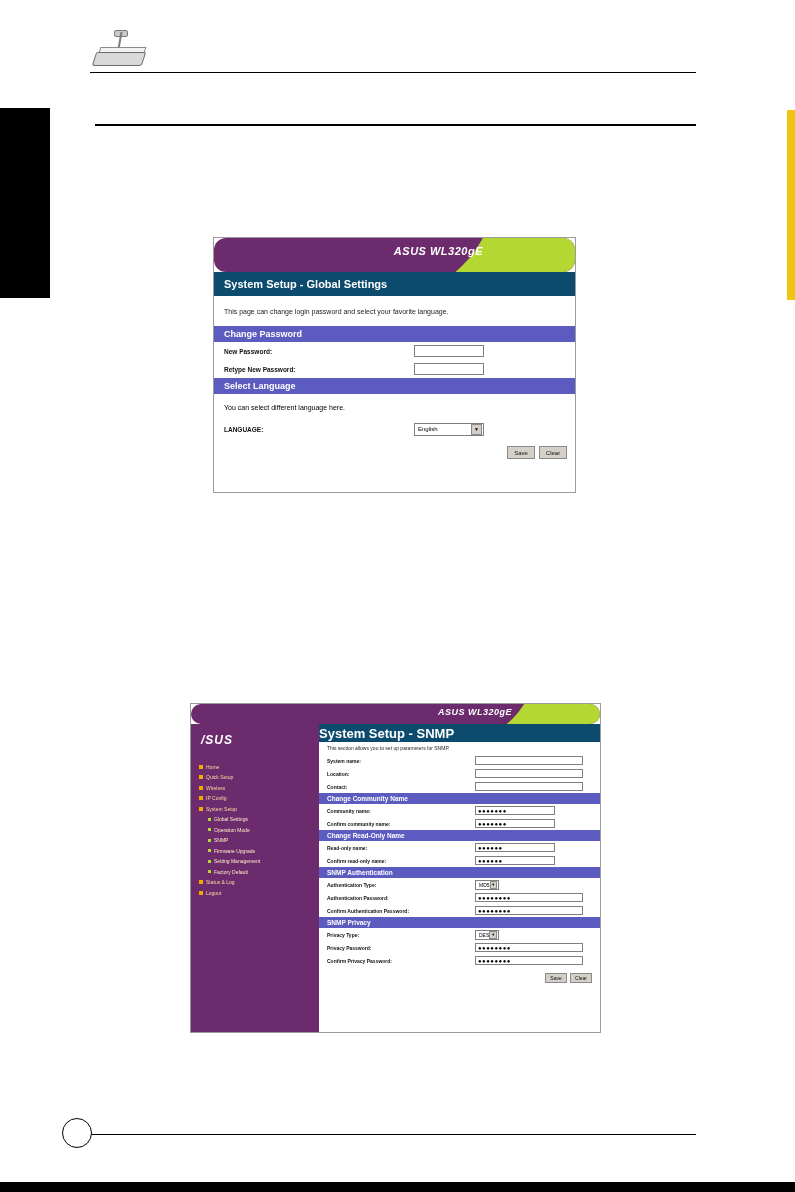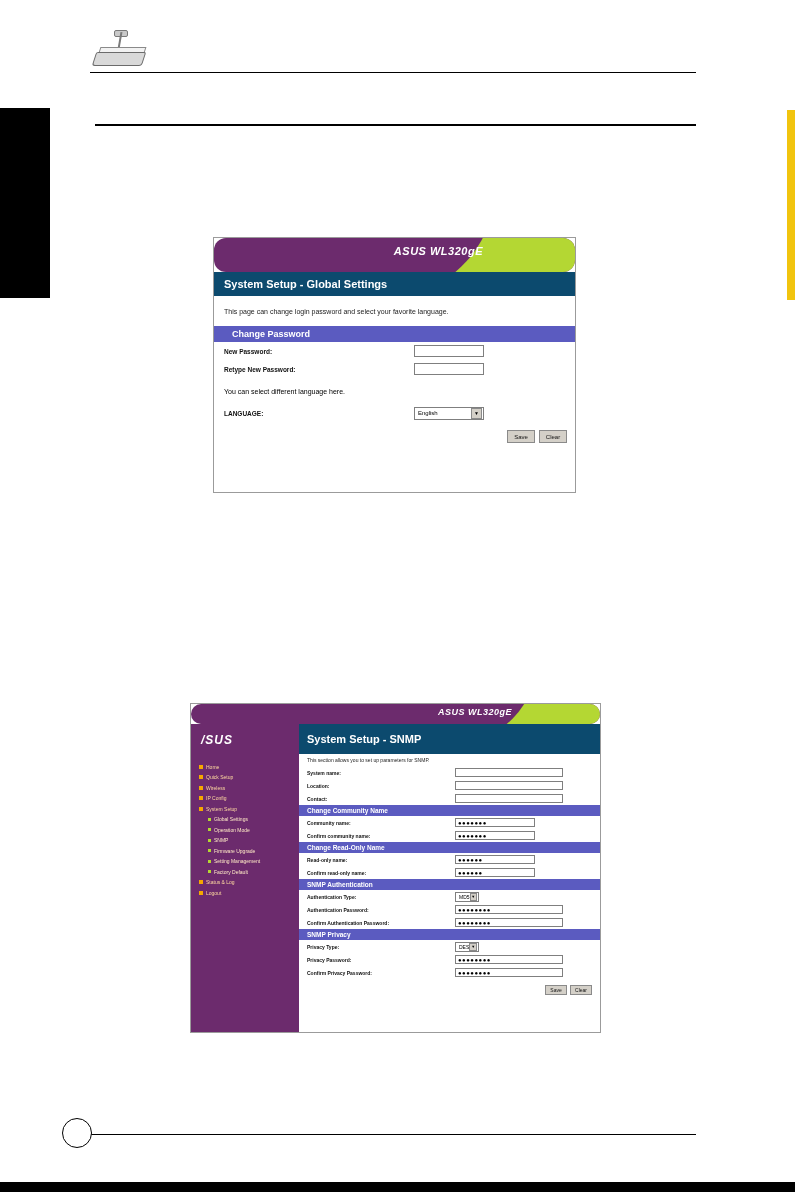--- a/index.html
+++ b/index.html
@@ -235,21 +235,21 @@
   #figure1 .banner .model { right: 92px; font-size: 11px; }
 
   #figure1 .title-bar {
     height: 24px; padding-left: 10px; font-size: 11px;
   }
   #figure1 .desc-bar {
     height: 30px; padding-left: 10px; font-size: 7px;
     border-bottom: 0;
   }
   #figure1 .section-bar {
-    height: 16px; padding-left: 18px; font-size: 9px;
+    height: 16px; padding-left: 10px; font-size: 9px;
   }
   #figure1 .field-row { height: 18px; }
   #figure1 .field-label { margin-left: 10px; font-size: 6.5px; width: 190px; }
   #figure1 .txtbox { width: 70px; height: 12px; }
   #figure1 .text-note { height: 26px; padding-left: 10px; font-size: 7px; display:flex; align-items:center;}
   #figure1 .selbox { width: 70px; height: 13px; font-size: 6px; }
   #figure1 .selbox .arrow { width: 11px; height: 11px; font-size: 5px; }
   #figure1 .btnrow {
     display: flex; justify-content: flex-end; gap: 4px;
     padding: 8px 8px 0 0;
@@ -260,21 +260,21 @@
   #figure2 .banner { height: 20px; }
   #figure2 .banner .green { width: 186px; }
   #figure2 .banner .curve { left: 222px; width: 120px; height: 80px; top: -30px;}
   #figure2 .banner .model { right: 88px; top: 3px; font-size: 9px; }
 
   #figure2 .body2 {
     display: flex;
     height: 308px;
   }
   #figure2 .sidebar {
-    width: 108px;
+    width: 128px;
     background: #6c2b6d;
     position: relative;
   }
   #figure2 .logo {
     height: 32px;
     color: #ffffff;
     font-style: italic;
     font-weight: bold;
     font-size: 12px;
     display: flex;
@@ -300,21 +300,21 @@
     flex: 0 0 auto;
   }
   #figure2 .bullet.sm {
     width: 3px; height: 3px; background: #b4d733;
   }
   #figure2 .content {
     flex: 1;
     background: #ffffff;
     position: relative;
   }
-  #figure2 .title-bar { height: 30px; padding-left: 8px; font-size: 11px; }
+  #figure2 .title-bar { height: 18px; font-size: 13px; }
   #figure2 .desc-bar { height: 12px; padding-left: 8px; font-size: 5px; }
   #figure2 .section-bar { height: 11px; padding-left: 8px; font-size: 6.5px; }
   #figure2 .field-row { height: 13px; }
   #figure2 .field-label { margin-left: 8px; font-size: 5px; width: 148px; }
   #figure2 .txtbox { height: 9px; }
   #figure2 .txtbox.wide { width: 80px; }
   #figure2 .txtbox.xwide { width: 108px; }
   #figure2 .dots { font-size: 6px; letter-spacing: .5px; padding-left: 2px; line-height: 9px; }
   #figure2 .selbox { width: 24px; height: 10px; font-size: 5px; }
   #figure2 .selbox .arrow { width: 8px; height: 8px; font-size: 4px; }
@@ -357,20 +357,21 @@
 
   <div class="field-row">
     <span class="field-label">New Password:</span>
     <span class="txtbox"></span>
   </div>
   <div class="field-row">
     <span class="field-label">Retype New Password:</span>
     <span class="txtbox"></span>
   </div>
 
+  <div class="section-bar">Select Language</div>
   <div class="text-note">You can select different language here.</div>
 
   <div class="field-row">
     <span class="field-label">LANGUAGE:</span>
     <span class="selbox">
       <span>English</span>
       <span class="arrow">▼</span>
     </span>
   </div>
 

